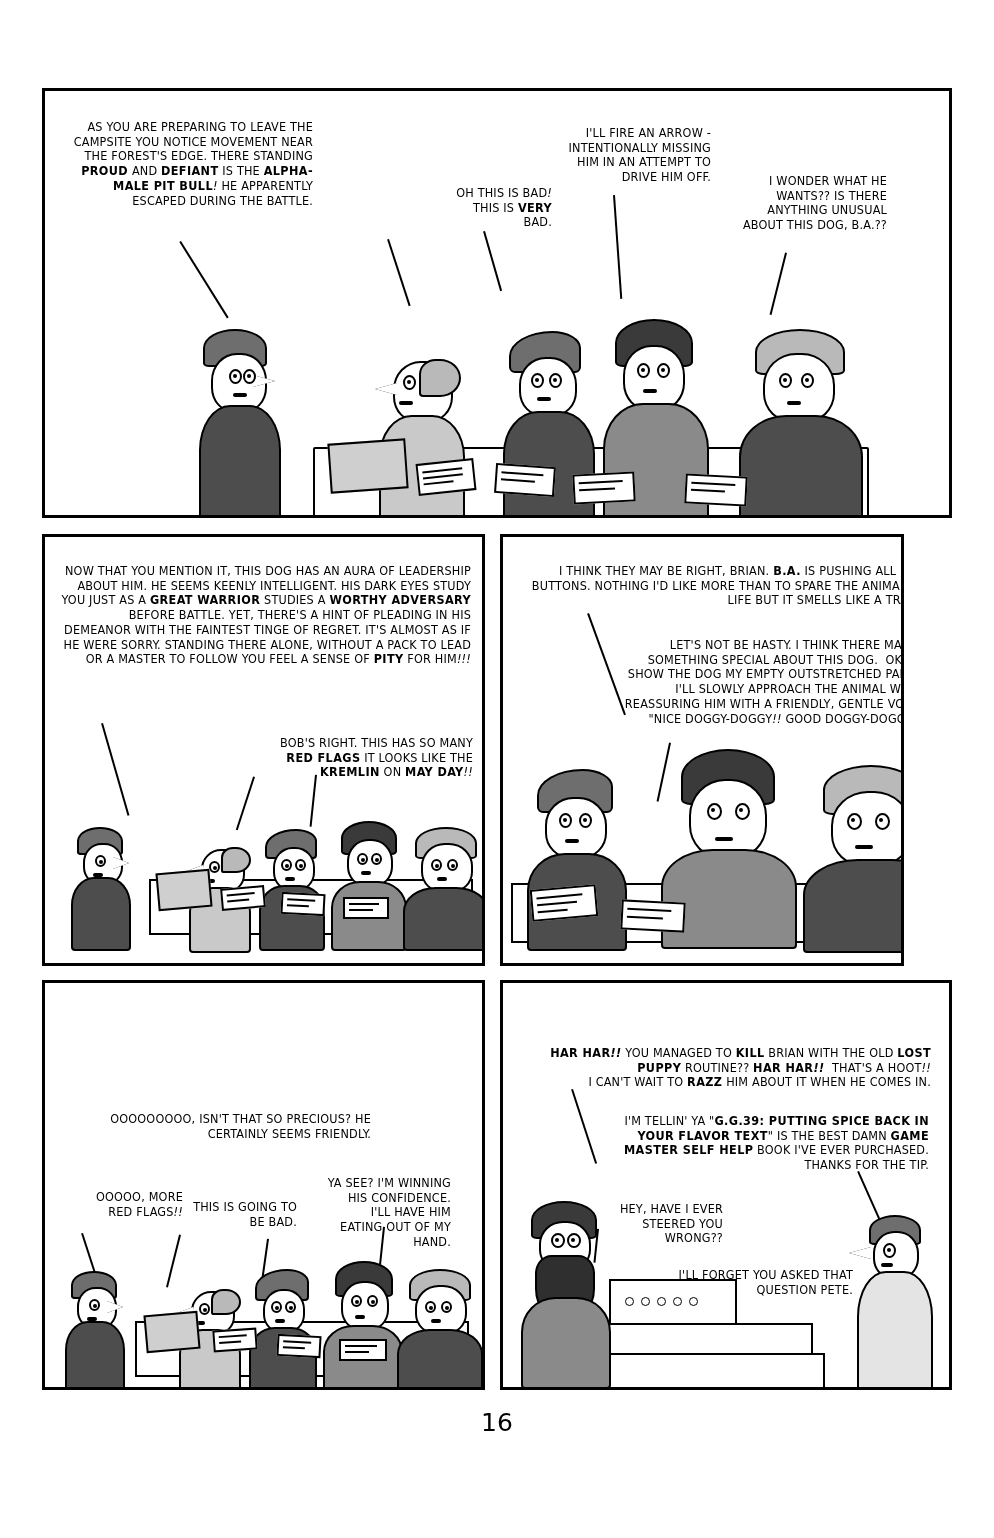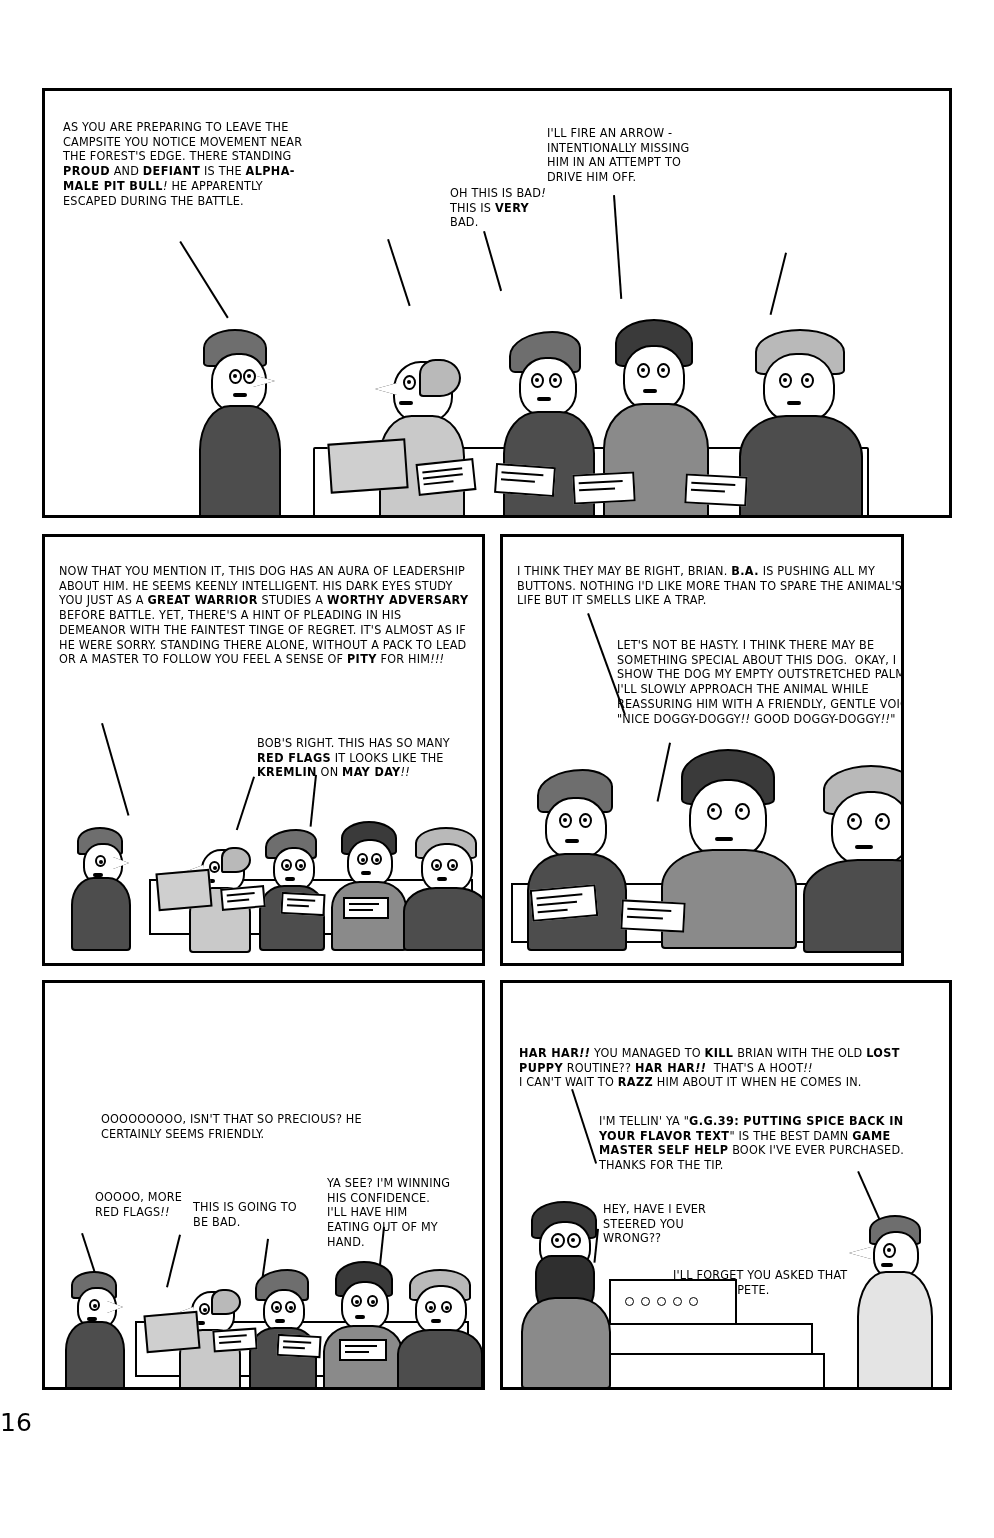--- a/index.html
+++ b/index.html
@@ -37,21 +37,21 @@
   #panel-4 { left: 42px;  top: 980px; width: 443px; height: 410px; }
   #panel-5 { left: 500px; top: 980px; width: 452px; height: 410px; }
 
   
   .cap {
     position: absolute;
     font-family: "DejaVu Sans Condensed", "DejaVu Sans", sans-serif;
     font-size: 12.5px;
     line-height: 1.18;
     letter-spacing: 0.2px;
-    text-align: left;
+    text-align: right;
     color: #000;
     white-space: pre-line;
     text-transform: uppercase;
   }
   .cap b { font-weight: 900; letter-spacing: 0.4px; }
   .cap i { font-style: italic; }
 
   
   .lead {
     position: absolute;
@@ -171,21 +171,21 @@
     position: absolute;
     background: #2f2f2f;
     border: 2.5px solid #000;
     border-radius: 30% 30% 55% 55%;
   }
 
   .pagenum {
     position: absolute;
     left: 0; right: 0;
     top: 1408px;
-    text-align: left;
+    text-align: center;
     font-family: "DejaVu Sans", sans-serif;
     font-size: 25px;
     color: #000;
   }
 </style>
 </head>
 <body>
 
 <div class="page">
 
@@ -197,20 +197,23 @@
 
 
     <div class="cap" style="left:405px; top:80px; width:102px;">
       OH THIS IS BAD<i>!</i> THIS IS <b>VERY</b> BAD.
     </div>
 
     <div class="cap" style="left:502px; top:20px; width:164px;">
       I'LL FIRE AN ARROW - INTENTIONALLY MISSING HIM IN AN ATTEMPT TO DRIVE HIM OFF.
     </div>
 
+    <div class="cap" style="left:684px; top:68px; width:158px;">
+      I WONDER WHAT HE WANTS?? IS THERE ANYTHING UNUSUAL ABOUT THIS DOG, B.A.??
+    </div>
 
     <div class="lead" style="left:136px; top:150px; width:90px; transform:rotate(58deg);"></div>
     <div class="lead" style="left:344px; top:148px; width:70px; transform:rotate(72deg);"></div>
     <div class="lead" style="left:440px; top:140px; width:62px; transform:rotate(74deg);"></div>
     <div class="lead" style="left:570px; top:104px; width:104px; transform:rotate(86deg);"></div>
     <div class="lead" style="left:742px; top:162px; width:64px; transform:rotate(104deg);"></div>
 
     <div class="desk" style="left:268px; top:356px; width:552px; height:72px; border-radius:2px;"></div>
 
     <div class="fig" style="left:132px; top:238px; width:130px; height:190px;">

